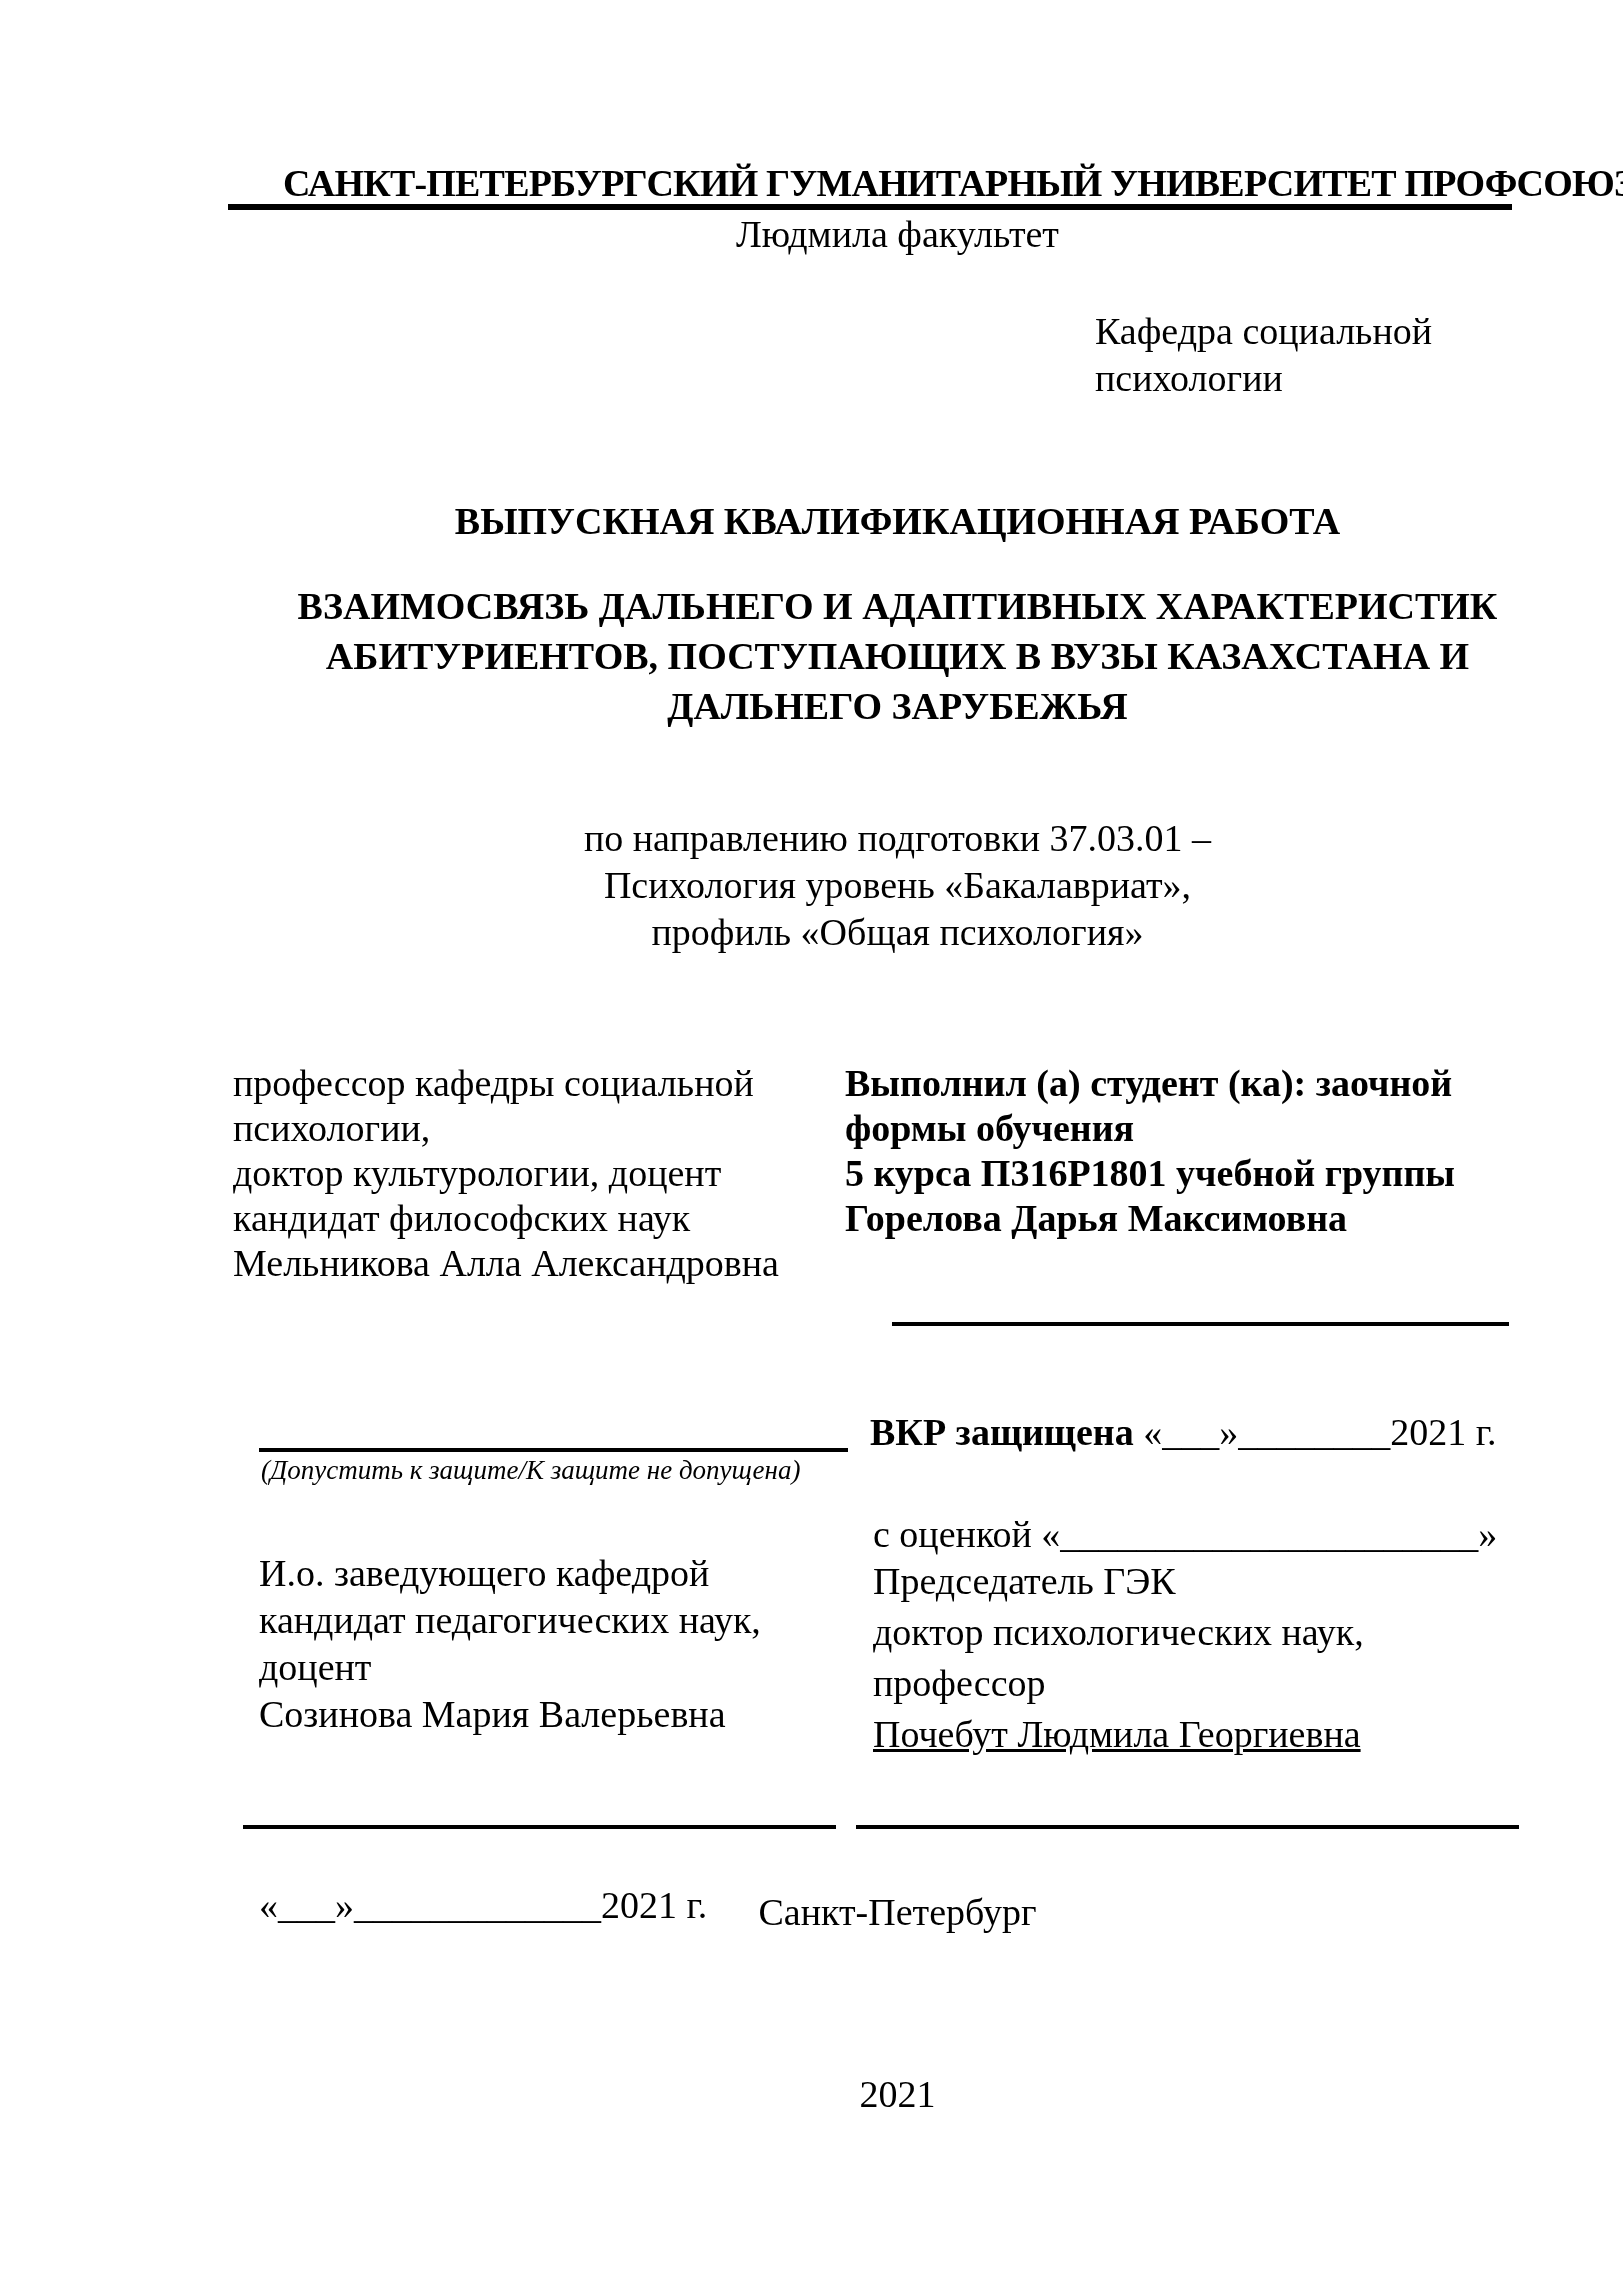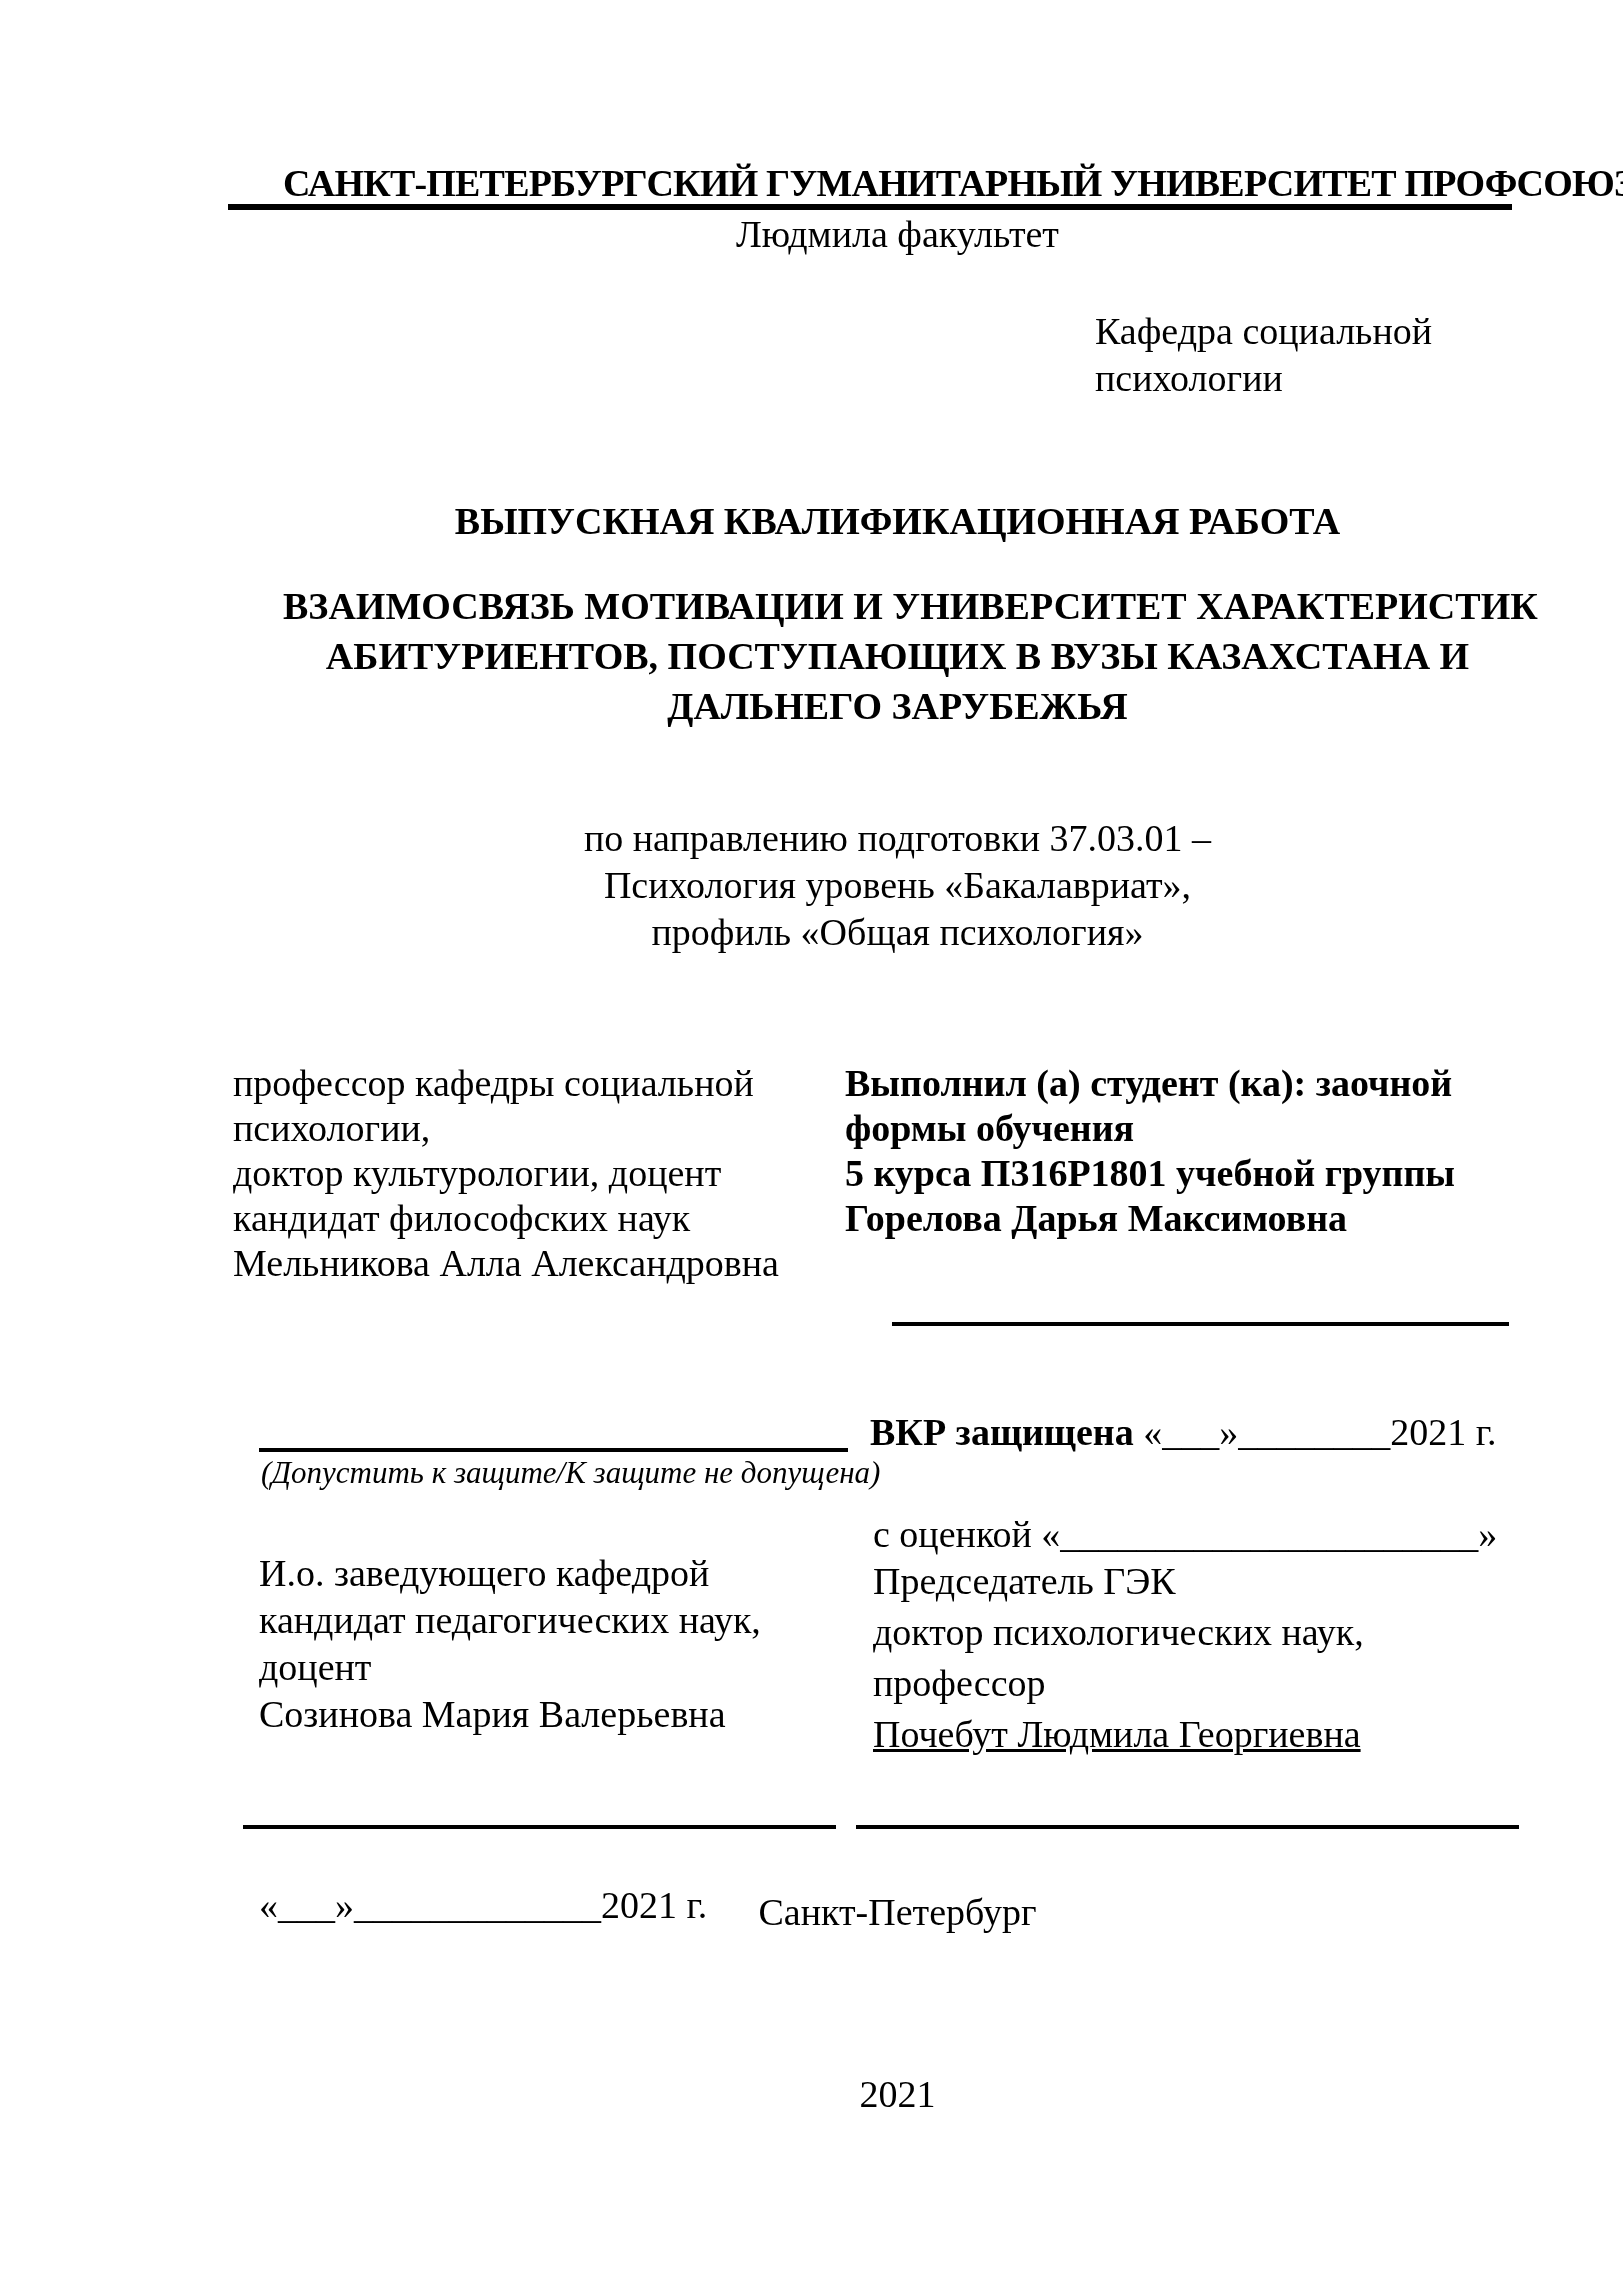--- a/index.html
+++ b/index.html
@@ -45,21 +45,21 @@
   .program-block { top: 815px; line-height: 47px; }
   .supervisor-block { left: 233px; top: 1061px; line-height: 45px; }
   .student-block { left: 845px; top: 1061px; line-height: 45px; font-weight: bold; }
   .first-indent { padding-left: 30px; }
   .sig-line { height: 3.9px; background: #000000; }
   .sig-student { left: 892px; top: 1322px; width: 617px; }
   .sig-admission { left: 259px; top: 1448px; width: 589px; }
   .admission-caption {
     left: 261px;
     top: 1455px;
-    font-size: 31px;
+    font-size: 27px;
     font-style: italic;
     white-space: nowrap;
   }
   .defended-line { left: 870px; top: 1410px; white-space: nowrap; }
   .grade-line { left: 873px; top: 1512px; white-space: nowrap; }
   .head-block { left: 259px; top: 1550px; line-height: 47px; }
   .chair-block { left: 873px; top: 1556px; line-height: 51px; }
   .underlined { text-decoration: underline; }
   .sig-bottom-left { left: 243px; top: 1825px; width: 593px; }
   .sig-bottom-right { left: 856px; top: 1825px; width: 663px; }
@@ -79,21 +79,21 @@
   <div class="abs centered" style="top:212px">Людмила факультет</div>
 
   <div class="abs dept-block">
     <div>Кафедра социальной</div>
     <div>психологии</div>
   </div>
 
   <div class="abs centered bold worktype-block">ВЫПУСКНАЯ КВАЛИФИКАЦИОННАЯ РАБОТА</div>
 
   <div class="abs centered bold title-block">
-    <div>ВЗАИМОСВЯЗЬ МОТИВАЦИИ И УНИВЕРСИТЕТ ХАРАКТЕРИСТИК</div>
+    <div>ВЗАИМОСВЯЗЬ ДАЛЬНЕГО И АДАПТИВНЫХ ХАРАКТЕРИСТИК</div>
     <div>АБИТУРИЕНТОВ, ПОСТУПАЮЩИХ В ВУЗЫ КАЗАХСТАНА И</div>
     <div>ДАЛЬНЕГО ЗАРУБЕЖЬЯ</div>
   </div>
 
   <div class="abs centered program-block">
     <div>по направлению подготовки 37.03.01 –</div>
     <div>Психология уровень «Бакалавриат»,</div>
     <div>профиль «Общая психология»</div>
   </div>
 

